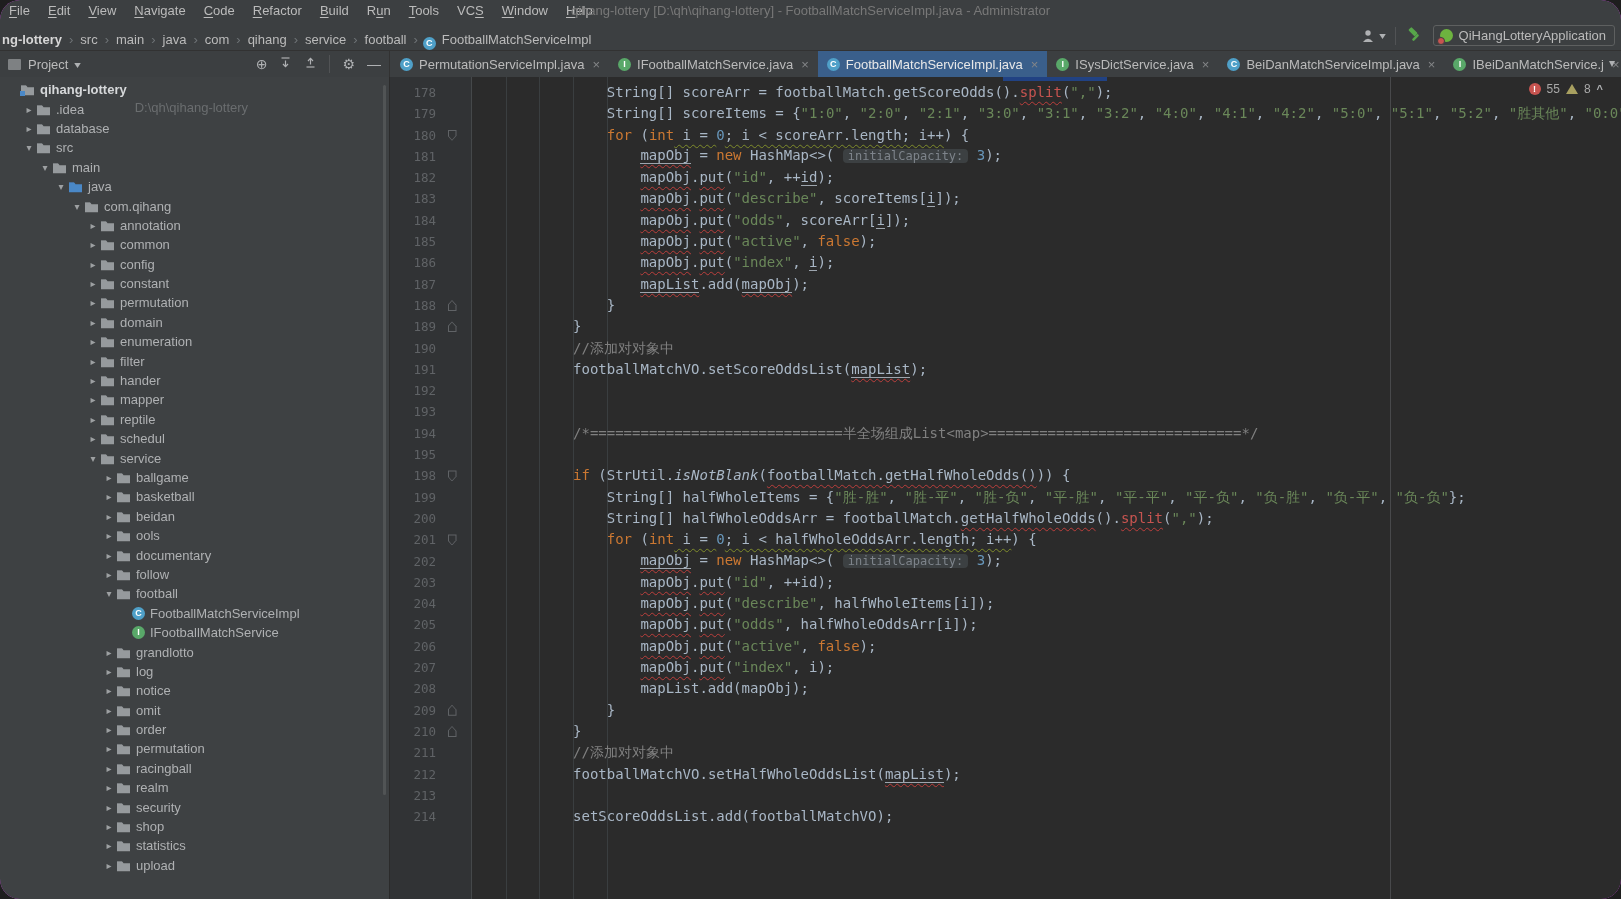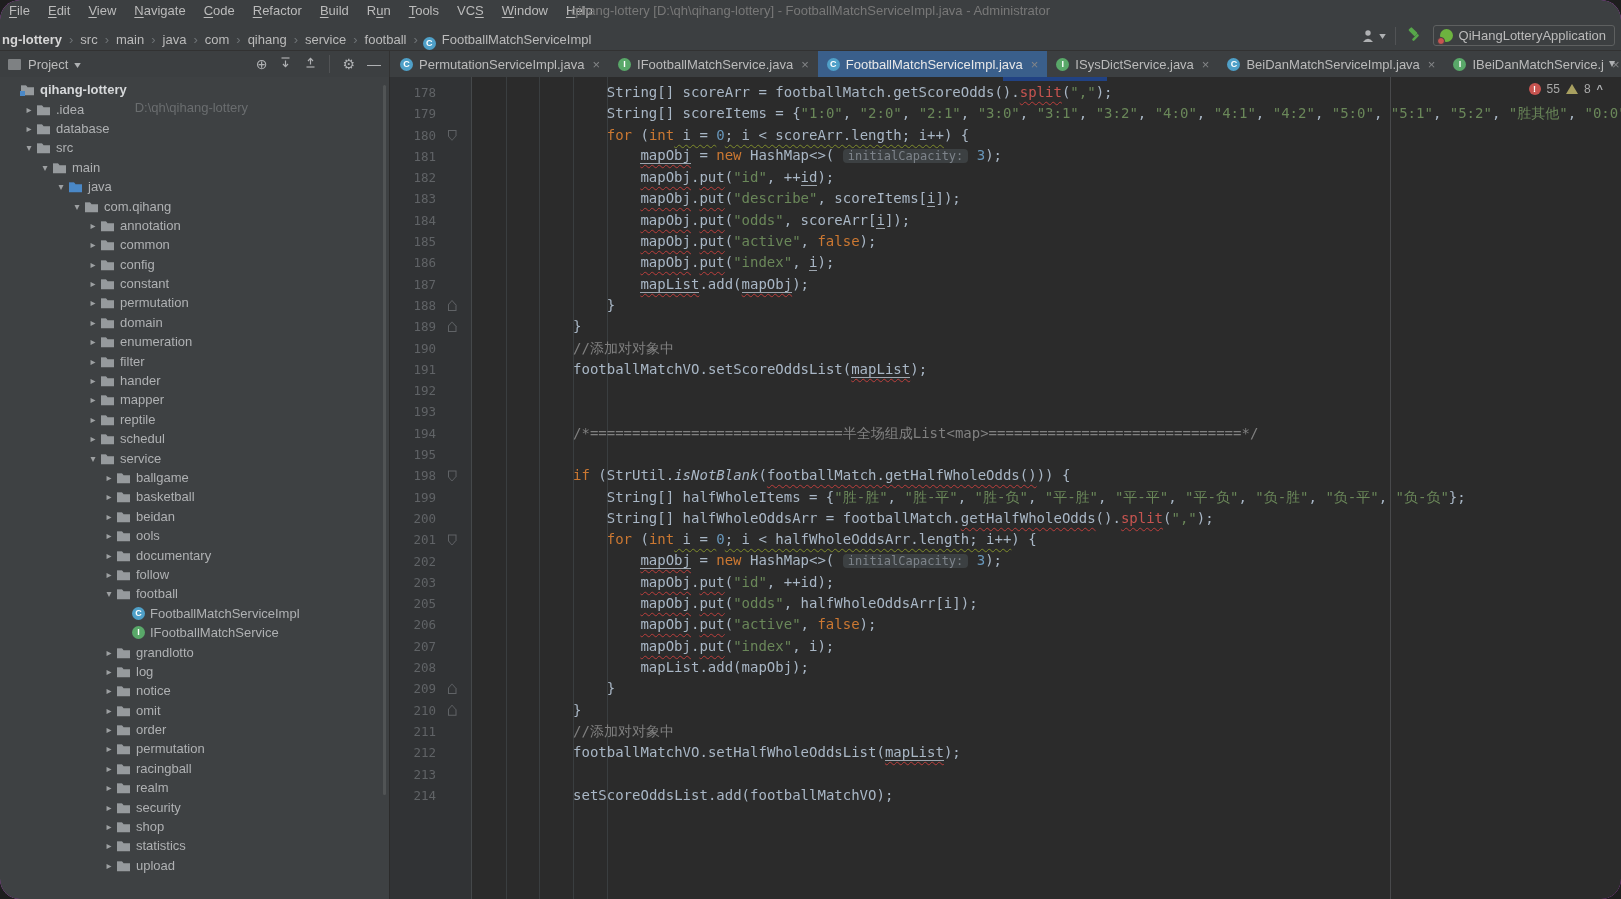--- a/index.html
+++ b/index.html
@@ -628,20 +628,21 @@
         <div class="cl"><span class="lno">192</span><span class="foldcol"></span><span class="ct" style="padding-left: 0px;"></span></div>
         <div class="cl"><span class="lno">193</span><span class="foldcol"></span><span class="ct" style="padding-left: 0px;"></span></div>
         <div class="cl"><span class="lno">194</span><span class="foldcol"></span><span class="ct" style="padding-left: 101.04px;"><span class="seg c">/*==============================半全场组成List&lt;map&gt;==============================*/</span></span></div>
         <div class="cl"><span class="lno">195</span><span class="foldcol"></span><span class="ct" style="padding-left: 0px;"></span></div>
         <div class="cl"><span class="lno">198</span><span class="foldcol"><span class="fold open"><span class="o"></span><span class="i"></span></span></span><span class="ct" style="padding-left: 101.04px;"><span class="seg k">if</span><span class="seg d"> (StrUtil.</span><span class="seg it">isNotBlank</span><span class="seg d">(</span><span class="seg wr">footballMatch.getHalfWholeOdds()</span><span class="seg d">)) {</span></span></div>
         <div class="cl"><span class="lno">199</span><span class="foldcol"></span><span class="ct" style="padding-left: 134.72px;"><span class="seg d">String[] halfWholeItems = {</span><span class="seg s">"胜-胜"</span><span class="seg d">, </span><span class="seg s">"胜-平"</span><span class="seg d">, </span><span class="seg s">"胜-负"</span><span class="seg d">, </span><span class="seg s">"平-胜"</span><span class="seg d">, </span><span class="seg s">"平-平"</span><span class="seg d">, </span><span class="seg s">"平-负"</span><span class="seg d">, </span><span class="seg s">"负-胜"</span><span class="seg d">, </span><span class="seg s">"负-平"</span><span class="seg d">, </span><span class="seg s">"负-负"</span><span class="seg d">};</span></span></div>
         <div class="cl"><span class="lno">200</span><span class="foldcol"></span><span class="ct" style="padding-left: 134.72px;"><span class="seg d">String[] halfWholeOddsArr = footballMatch.</span><span class="seg wr">getHalfWholeOdds</span><span class="seg d">().</span><span class="seg em wr">split</span><span class="seg d">(</span><span class="seg s">","</span><span class="seg d">);</span></span></div>
         <div class="cl"><span class="lno">201</span><span class="foldcol"><span class="fold open"><span class="o"></span><span class="i"></span></span></span><span class="ct" style="padding-left: 134.72px;"><span class="seg k">for</span><span class="seg d"> (</span><span class="seg k">int</span><span class="seg wg"> i = </span><span class="seg n">0</span><span class="seg wg">; i &lt; halfWholeOddsArr.length; i++</span><span class="seg d">) {</span></span></div>
         <div class="cl"><span class="lno">202</span><span class="foldcol"></span><span class="ct" style="padding-left: 168.4px;"><span class="seg u wr">mapObj</span><span class="seg d"> = </span><span class="seg k">new</span><span class="seg d"> HashMap&lt;&gt;( </span><span class="seg hint">initialCapacity:</span><span class="seg d"> </span><span class="seg n">3</span><span class="seg d">);</span></span></div>
         <div class="cl"><span class="lno">203</span><span class="foldcol"></span><span class="ct" style="padding-left: 168.4px;"><span class="seg wr">mapObj</span><span class="seg d">.</span><span class="seg wr">put</span><span class="seg d">(</span><span class="seg s">"id"</span><span class="seg d">, ++id);</span></span></div>
+        <div class="cl"><span class="lno">204</span><span class="foldcol"></span><span class="ct" style="padding-left: 168.4px;"><span class="seg wr">mapObj</span><span class="seg d">.</span><span class="seg wr">put</span><span class="seg d">(</span><span class="seg s">"describe"</span><span class="seg d">, halfWholeItems[i]);</span></span></div>
         <div class="cl"><span class="lno">205</span><span class="foldcol"></span><span class="ct" style="padding-left: 168.4px;"><span class="seg wr">mapObj</span><span class="seg d">.</span><span class="seg wr">put</span><span class="seg d">(</span><span class="seg s">"odds"</span><span class="seg d">, halfWholeOddsArr[i]);</span></span></div>
         <div class="cl"><span class="lno">206</span><span class="foldcol"></span><span class="ct" style="padding-left: 168.4px;"><span class="seg wr">mapObj</span><span class="seg d">.</span><span class="seg wr">put</span><span class="seg d">(</span><span class="seg s">"active"</span><span class="seg d">, </span><span class="seg k">false</span><span class="seg d">);</span></span></div>
         <div class="cl"><span class="lno">207</span><span class="foldcol"></span><span class="ct" style="padding-left: 168.4px;"><span class="seg wr">mapObj</span><span class="seg d">.</span><span class="seg wr">put</span><span class="seg d">(</span><span class="seg s">"index"</span><span class="seg d">, i);</span></span></div>
         <div class="cl"><span class="lno">208</span><span class="foldcol"></span><span class="ct" style="padding-left: 168.4px;"><span class="seg d">mapList.add(mapObj);</span></span></div>
         <div class="cl"><span class="lno">209</span><span class="foldcol"><span class="fold close"><span class="o"></span><span class="i"></span></span></span><span class="ct" style="padding-left: 134.72px;"><span class="seg d">}</span></span></div>
         <div class="cl"><span class="lno">210</span><span class="foldcol"><span class="fold close"><span class="o"></span><span class="i"></span></span></span><span class="ct" style="padding-left: 101.04px;"><span class="seg d">}</span></span></div>
         <div class="cl"><span class="lno">211</span><span class="foldcol"></span><span class="ct" style="padding-left: 101.04px;"><span class="seg c">//添加对对象中</span></span></div>
         <div class="cl"><span class="lno">212</span><span class="foldcol"></span><span class="ct" style="padding-left: 101.04px;"><span class="seg d">footballMatchVO.setHalfWholeOddsList(</span><span class="seg u wr">mapList</span><span class="seg d">);</span></span></div>
         <div class="cl"><span class="lno">213</span><span class="foldcol"></span><span class="ct" style="padding-left: 0px;"></span></div>
         <div class="cl"><span class="lno">214</span><span class="foldcol"></span><span class="ct" style="padding-left: 101.04px;"><span class="seg d">setScoreOddsList.add(footballMatchVO);</span></span></div>

